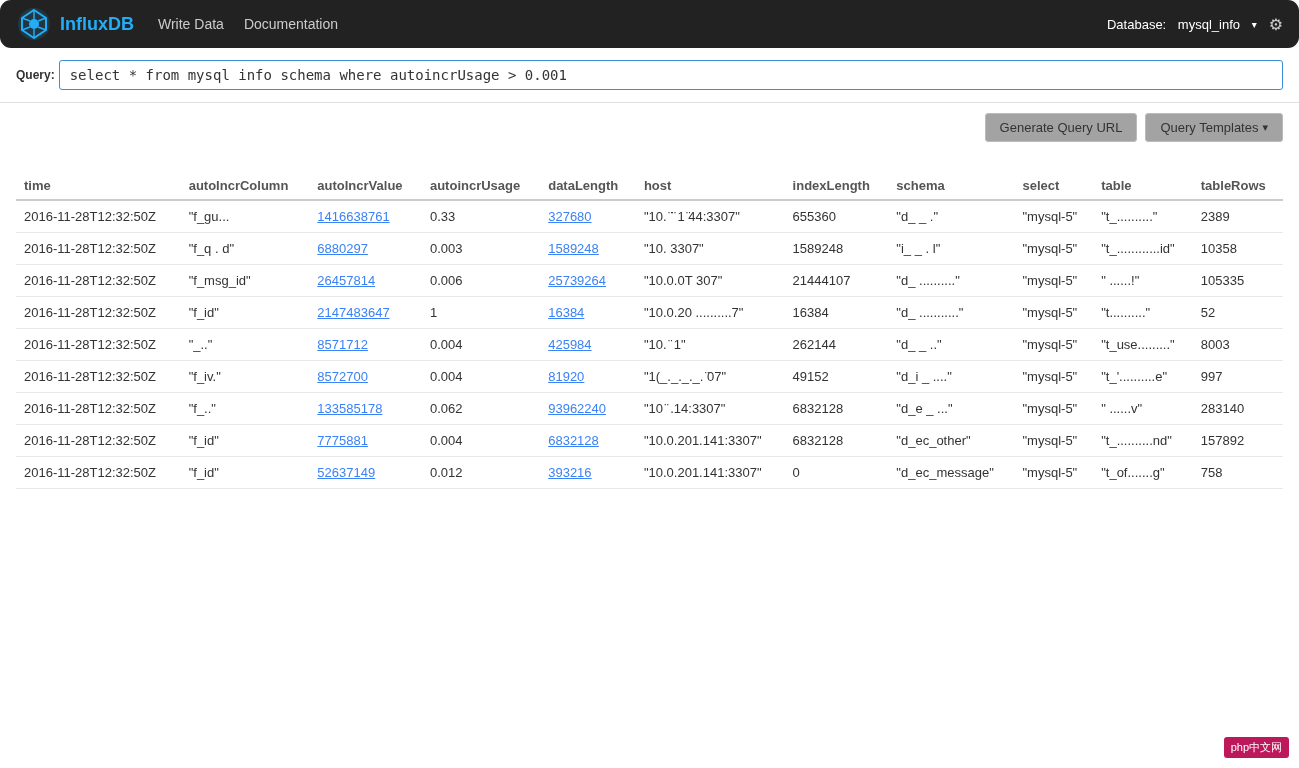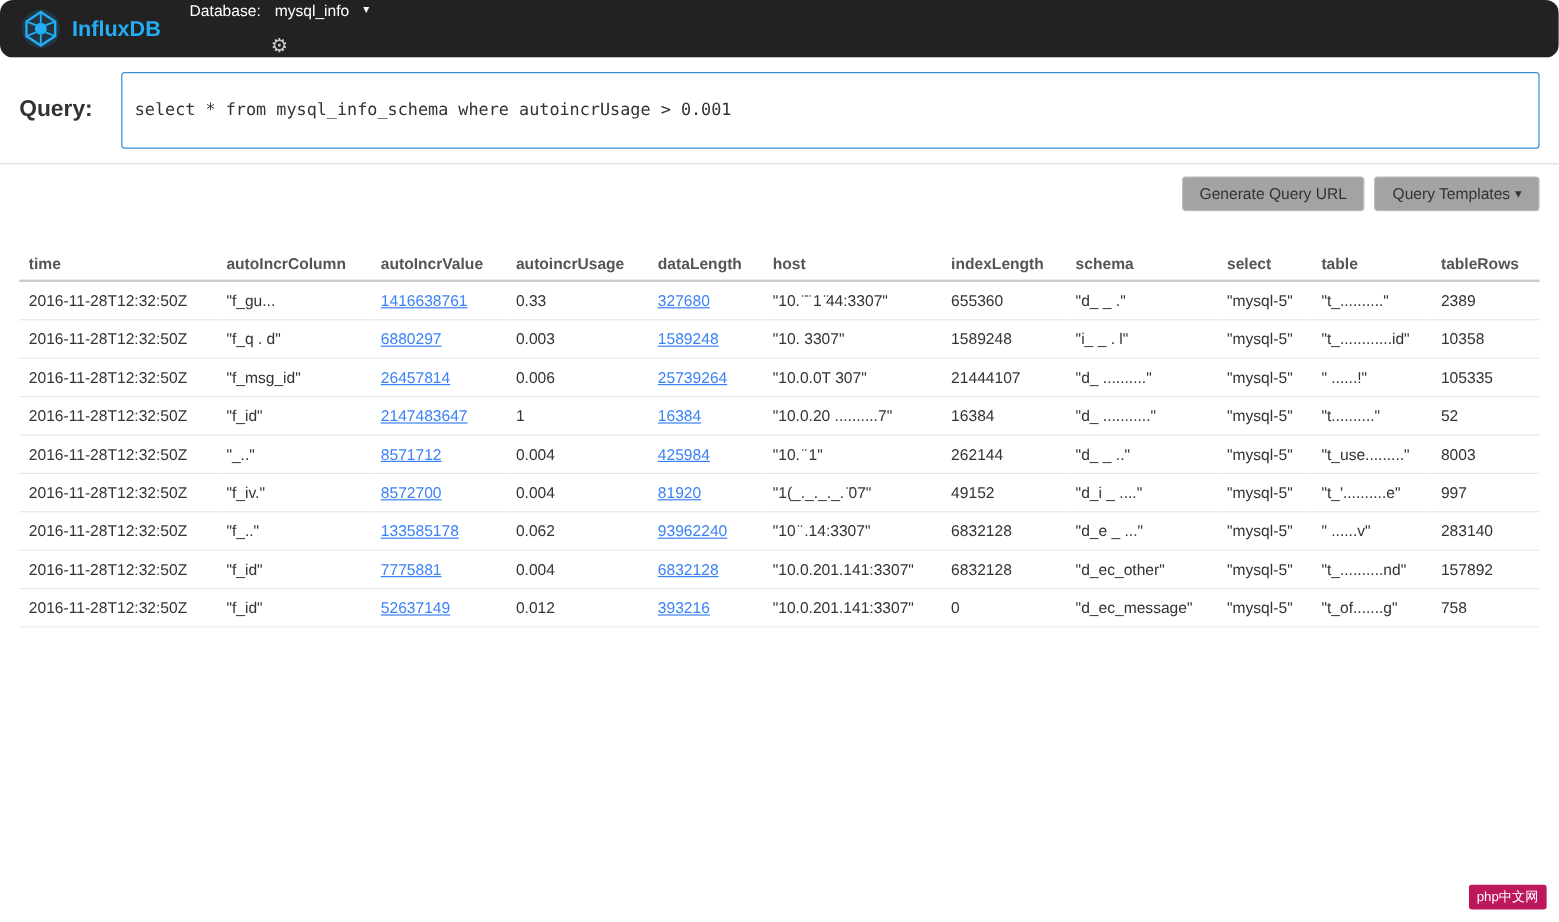--- a/index.html
+++ b/index.html
@@ -37,52 +37,51 @@
       font-size: 14px;
       cursor: pointer;
       padding: 4px 0;
     }
     .navbar-right {
       display: flex;
       align-items: center;
       gap: 12px;
       font-size: 13px;
       color: #ccc;
-      flex-direction: column;
     }
     .db-selector {
       display: flex;
       align-items: center;
       gap: 4px;
       cursor: pointer;
       color: #ccc;
     }
     .db-selector span { color: #fff; }
     .gear-icon { font-size: 16px; cursor: pointer; color: #ccc; }
 
     
     .query-bar {
       display: flex;
       align-items: center;
       padding: 12px 16px;
       border-bottom: 1px solid #e0e0e0;
       background: #fff;
     }
     .query-label {
-      font-size: 19px;
+      font-size: 12px;
       font-weight: 600;
-      margin-right: 24px;
+      margin-right: 4px;
       white-space: nowrap;
       color: #333;
     }
     .query-input {
       flex: 1;
       border: 1px solid #3a8fd4;
       border-radius: 3px;
-      padding: 23px 10px;
+      padding: 6px 10px;
       font-size: 14px;
       color: #333;
       outline: none;
       font-family: monospace;
     }
 
     
     .action-bar {
       display: flex;
       justify-content: flex-end;
@@ -174,20 +173,24 @@
       <polygon points="18,4 30,12 30,24 18,32 6,24 6,12" fill="none" stroke="#22ADF6" stroke-width="2"></polygon>
       <circle cx="18" cy="18" r="5" fill="#22ADF6"></circle>
       <line x1="18" y1="4" x2="18" y2="13" stroke="#22ADF6" stroke-width="1.5"></line>
       <line x1="30" y1="12" x2="22" y2="15" stroke="#22ADF6" stroke-width="1.5"></line>
       <line x1="30" y1="24" x2="22" y2="21" stroke="#22ADF6" stroke-width="1.5"></line>
       <line x1="18" y1="32" x2="18" y2="23" stroke="#22ADF6" stroke-width="1.5"></line>
       <line x1="6" y1="24" x2="14" y2="21" stroke="#22ADF6" stroke-width="1.5"></line>
       <line x1="6" y1="12" x2="14" y2="15" stroke="#22ADF6" stroke-width="1.5"></line>
     </svg>
     <span style="color:#22ADF6; font-weight:bold; font-size:18px;">InfluxDB</span>
+  </div>
+  <div class="navbar-links">
+    <a class="navbar-link">Write Data</a>
+    <a class="navbar-link">Documentation</a>
   </div>
   <div class="navbar-right">
     <div class="db-selector">
       <span>Database:</span>&nbsp;<span style="color:#fff;">mysql_info</span>&nbsp;<span style="font-size:10px;">▾</span>
     </div>
     <span class="gear-icon">⚙</span>
   </div>
 </nav>
 
 <div class="query-bar">

